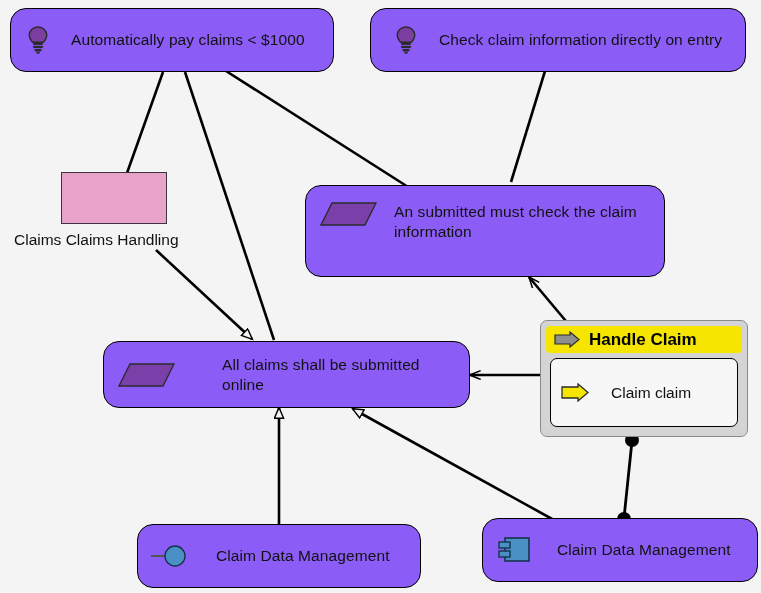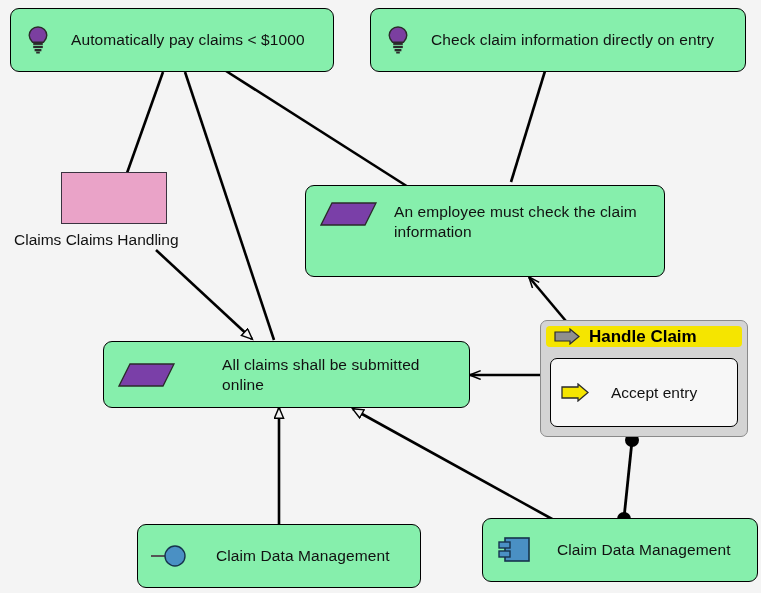--- a/index.html
+++ b/index.html
@@ -28,23 +28,23 @@
     pointer-events: none;
     z-index: 1;
   }
   .node {
     position: absolute;
     box-sizing: border-box;
     z-index: 2;
   }
   
   .rbox {
-    background: #86efac;
+    background: #8b5cf6;
     border: 1.6px solid #000;
-    border-radius: 9px;
+    border-radius: 16px;
     display: flex;
     align-items: center;
     box-sizing: border-box;
   }
   .rbox .ico {
     flex: 0 0 auto;
     display: flex;
     align-items: center;
     justify-content: center;
   }
@@ -70,21 +70,21 @@
     background: #d4d4d4;
     border: 1.6px solid #8a8a8a;
     border-radius: 7px;
     box-sizing: border-box;
     padding: 0;
   }
   .frame-hdr {
     position: absolute;
     left: 5px; top: 5px;
     right: 5px;
-    height: 21px;
+    height: 27px;
     background: #f5e500;
     border-radius: 4px;
     display: flex;
     align-items: center;
     gap: 9px;
     padding: 0 8px;
     box-sizing: border-box;
   }
   .frame-hdr .t {
     font-size: 17px;
@@ -153,21 +153,21 @@
         <path d="M12,2 C6.8,2 3.2,5.8 3.2,10.3 C3.2,13.6 5.2,15.6 6.6,17.3 L17.4,17.3 C18.8,15.6 20.8,13.6 20.8,10.3 C20.8,5.8 17.2,2 12,2 Z" fill="#7b3fa0" stroke="#2b2b2b" stroke-width="1.4"></path>
         <rect x="7.2" y="17.6" width="9.6" height="2.3" fill="#2b2b2b"></rect>
         <rect x="7.2" y="20.8" width="9.6" height="2.3" fill="#2b2b2b"></rect>
         <rect x="8.6" y="24.0" width="6.8" height="2.3" fill="#2b2b2b"></rect>
         <rect x="10.2" y="26.6" width="3.6" height="1.9" fill="#2b2b2b"></rect>
       </svg>
     </span>
     <span class="lbl" style="margin-left:18px;">Automatically pay claims &lt; $1000</span>
   </div>
 
-  <div class="node rbox" style="left:370px; top:8px; width:376px; height:64px; padding:0 12px;">
+  <div class="node rbox" style="left:370px; top:8px; width:376px; height:64px; padding:0 20px;">
     <span class="ico" style="width:30px;">
       <svg width="24" height="30" viewBox="0 0 24 30">
         <path d="M12,2 C6.8,2 3.2,5.8 3.2,10.3 C3.2,13.6 5.2,15.6 6.6,17.3 L17.4,17.3 C18.8,15.6 20.8,13.6 20.8,10.3 C20.8,5.8 17.2,2 12,2 Z" fill="#7b3fa0" stroke="#2b2b2b" stroke-width="1.4"></path>
         <rect x="7.2" y="17.6" width="9.6" height="2.3" fill="#2b2b2b"></rect>
         <rect x="7.2" y="20.8" width="9.6" height="2.3" fill="#2b2b2b"></rect>
         <rect x="8.6" y="24.0" width="6.8" height="2.3" fill="#2b2b2b"></rect>
         <rect x="10.2" y="26.6" width="3.6" height="1.9" fill="#2b2b2b"></rect>
       </svg>
     </span>
     <span class="lbl" style="margin-left:18px;">Check claim information directly on entry</span>
@@ -175,21 +175,21 @@
 
   <div class="node pinkrect" style="left:61px; top:172px; width:106px; height:52px;"></div>
   <div class="pinkcap" style="left:14px; top:231px; z-index:3;">Claims Claims Handling</div>
 
   <div class="node rbox" style="left:305px; top:185px; width:360px; height:92px; padding:0 12px; align-items:flex-start;">
     <span class="ico" style="width:62px; margin-top:14px;">
       <svg width="58" height="28" viewBox="0 0 58 28">
         <path d="M12,3 L56,3 L45,25 L1,25 Z" fill="#7a3fa8" stroke="#2b2b2b" stroke-width="1.3"></path>
       </svg>
     </span>
-    <span class="lbl" style="margin-left:14px; margin-top:16px; max-width:262px;">An employee must check the claim information</span>
+    <span class="lbl" style="margin-left:14px; margin-top:16px; max-width:262px;">An submitted must check the claim information</span>
   </div>
 
   <div class="node rbox" style="left:103px; top:341px; width:367px; height:67px; padding:0 12px;gap:28px;">
     <span class="ico" style="width:62px;">
       <svg width="58" height="28" viewBox="0 0 58 28">
         <path d="M12,3 L56,3 L45,25 L1,25 Z" fill="#7a3fa8" stroke="#2b2b2b" stroke-width="1.3"></path>
       </svg>
     </span>
     <span class="lbl" style="margin-left:16px;">All claims shall be submitted online</span>
   </div>
@@ -202,21 +202,21 @@
         </svg>
       </span>
       <span class="t">Handle Claim</span>
     </div>
     <div class="frame-body">
       <span style="display:flex; margin-left:10px;">
         <svg width="28" height="19" viewBox="0 0 28 19">
           <path d="M1,4 L17,4 L17,1 L27,9.5 L17,18 L17,15 L1,15 Z" fill="#f5e500" stroke="#2b2b2b" stroke-width="1.3"></path>
         </svg>
       </span>
-      <span class="lbl" style="margin-left:22px;">Accept entry</span>
+      <span class="lbl" style="margin-left:22px;">Claim claim</span>
     </div>
   </div>
 
   <div class="node rbox" style="left:137px; top:524px; width:284px; height:64px; padding:0 10px;">
     <span class="ico" style="width:50px;">
       <svg width="48" height="26" viewBox="0 0 48 26">
         <line x1="2" y1="13" x2="18" y2="13" stroke="#555" stroke-width="2"></line>
         <circle cx="26" cy="13" r="10" fill="#4a90c4" stroke="#16334d" stroke-width="1.4"></circle>
       </svg>
     </span>

